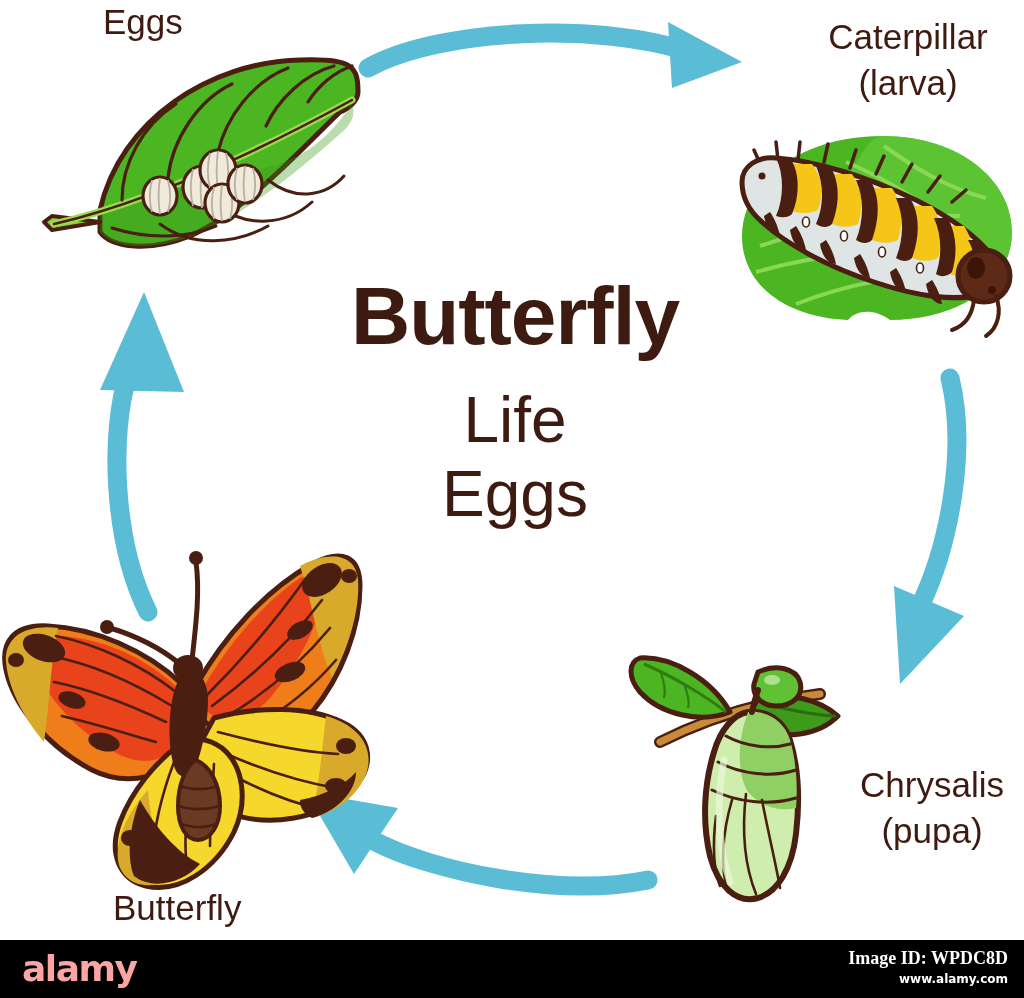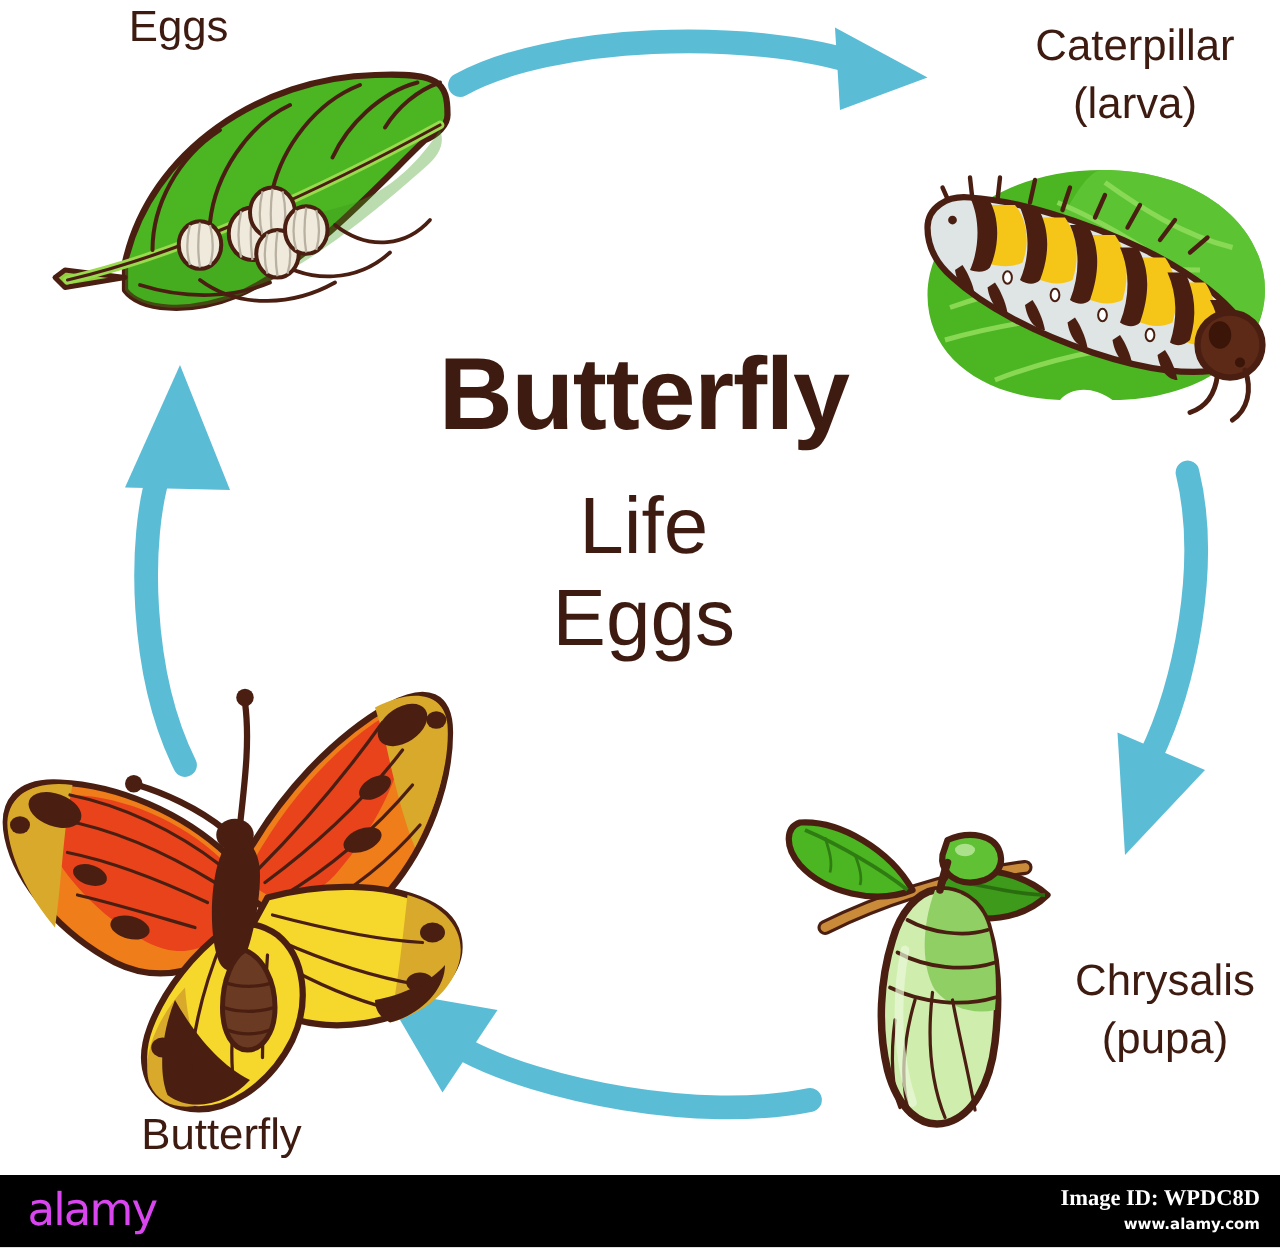--- a/index.html
+++ b/index.html
@@ -68,24 +68,24 @@
     left: 0;
     top: 940px;
     width: 1024px;
     height: 58px;
     background: #000000;
   }
   #alamy-logo {
     position: absolute;
     left: 22px;
     top: 10px;
-    color: #d946ef;
+    color: #fca5a5;
     font-family: "DejaVu Sans", sans-serif;
     font-size: 36px;
-    font-weight: normal;
+    font-weight: bold;
     letter-spacing: -1.5px;
     line-height: 38px;
   }
   #footer-right {
     position: absolute;
     right: 16px;
     top: 8px;
     text-align: right;
     color: #ffffff;
   }

